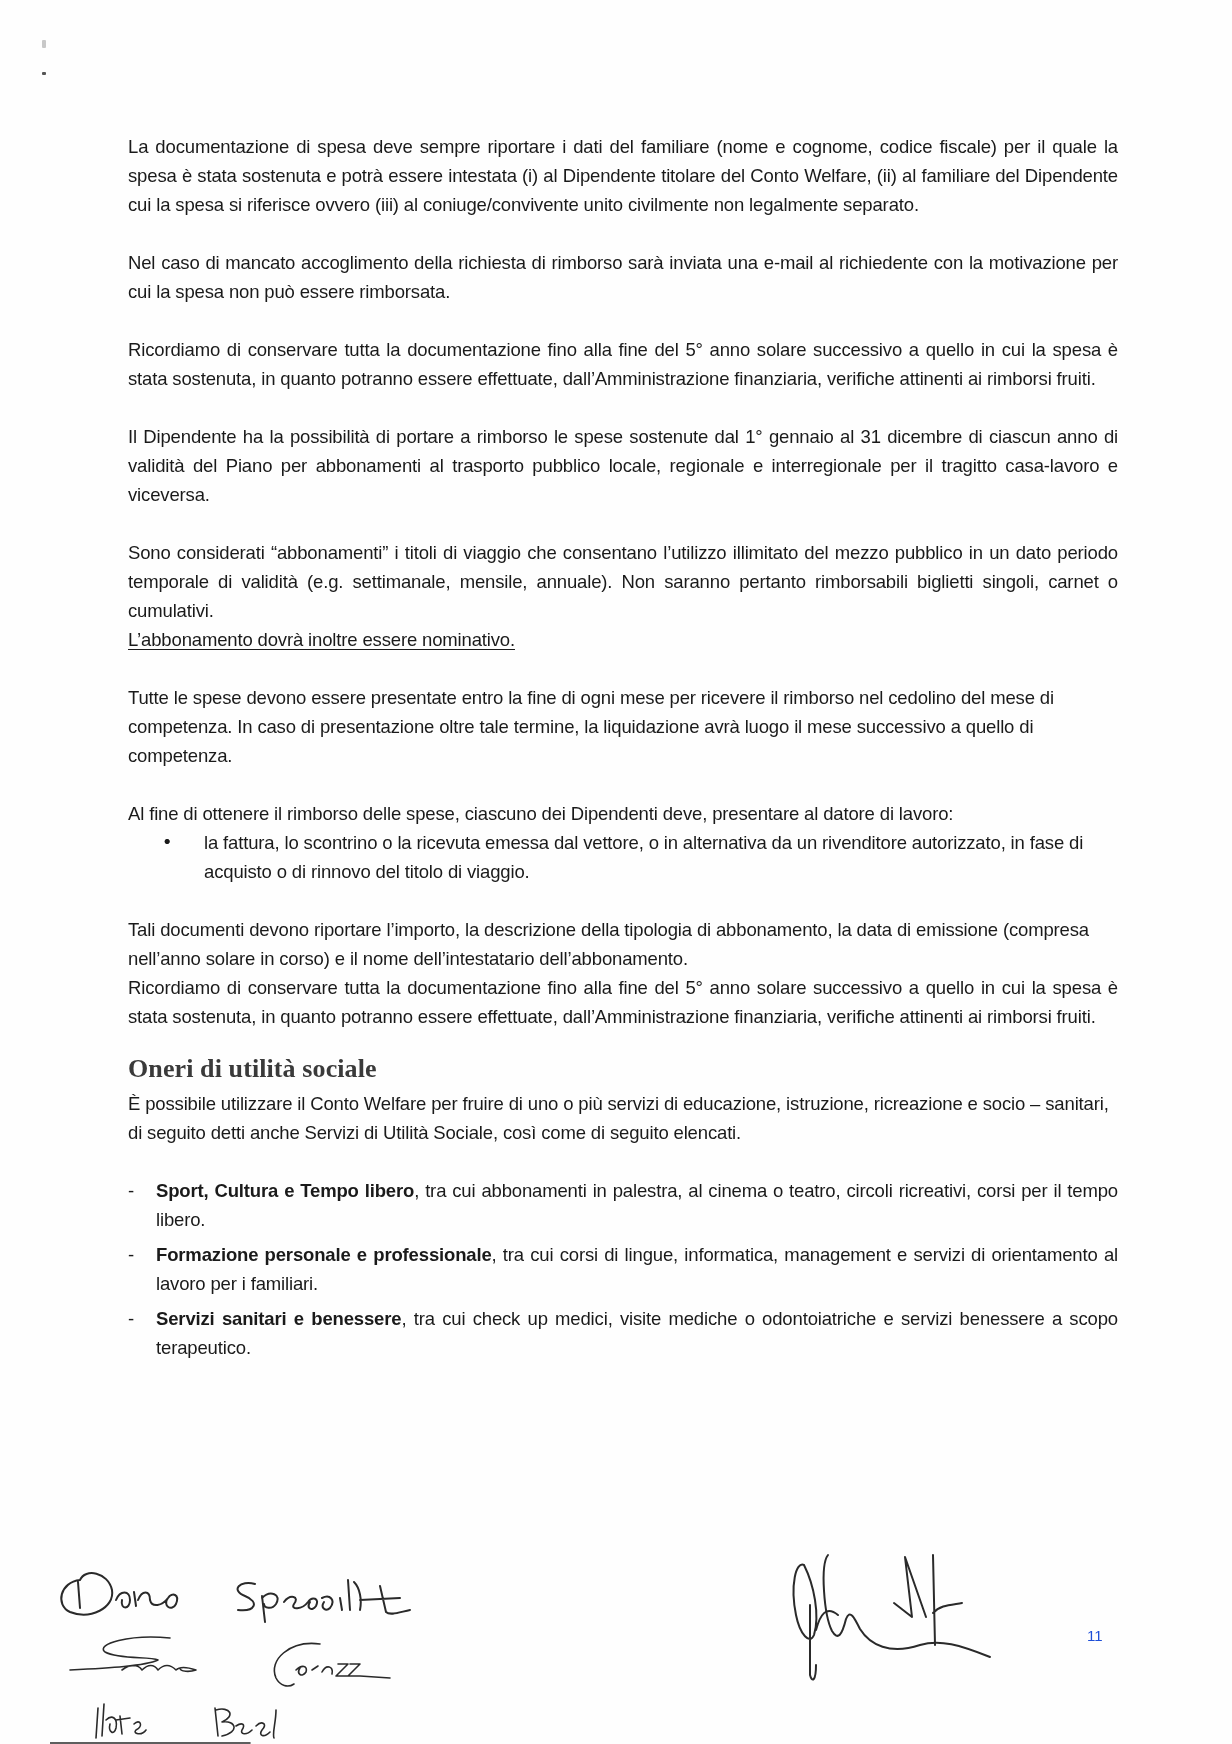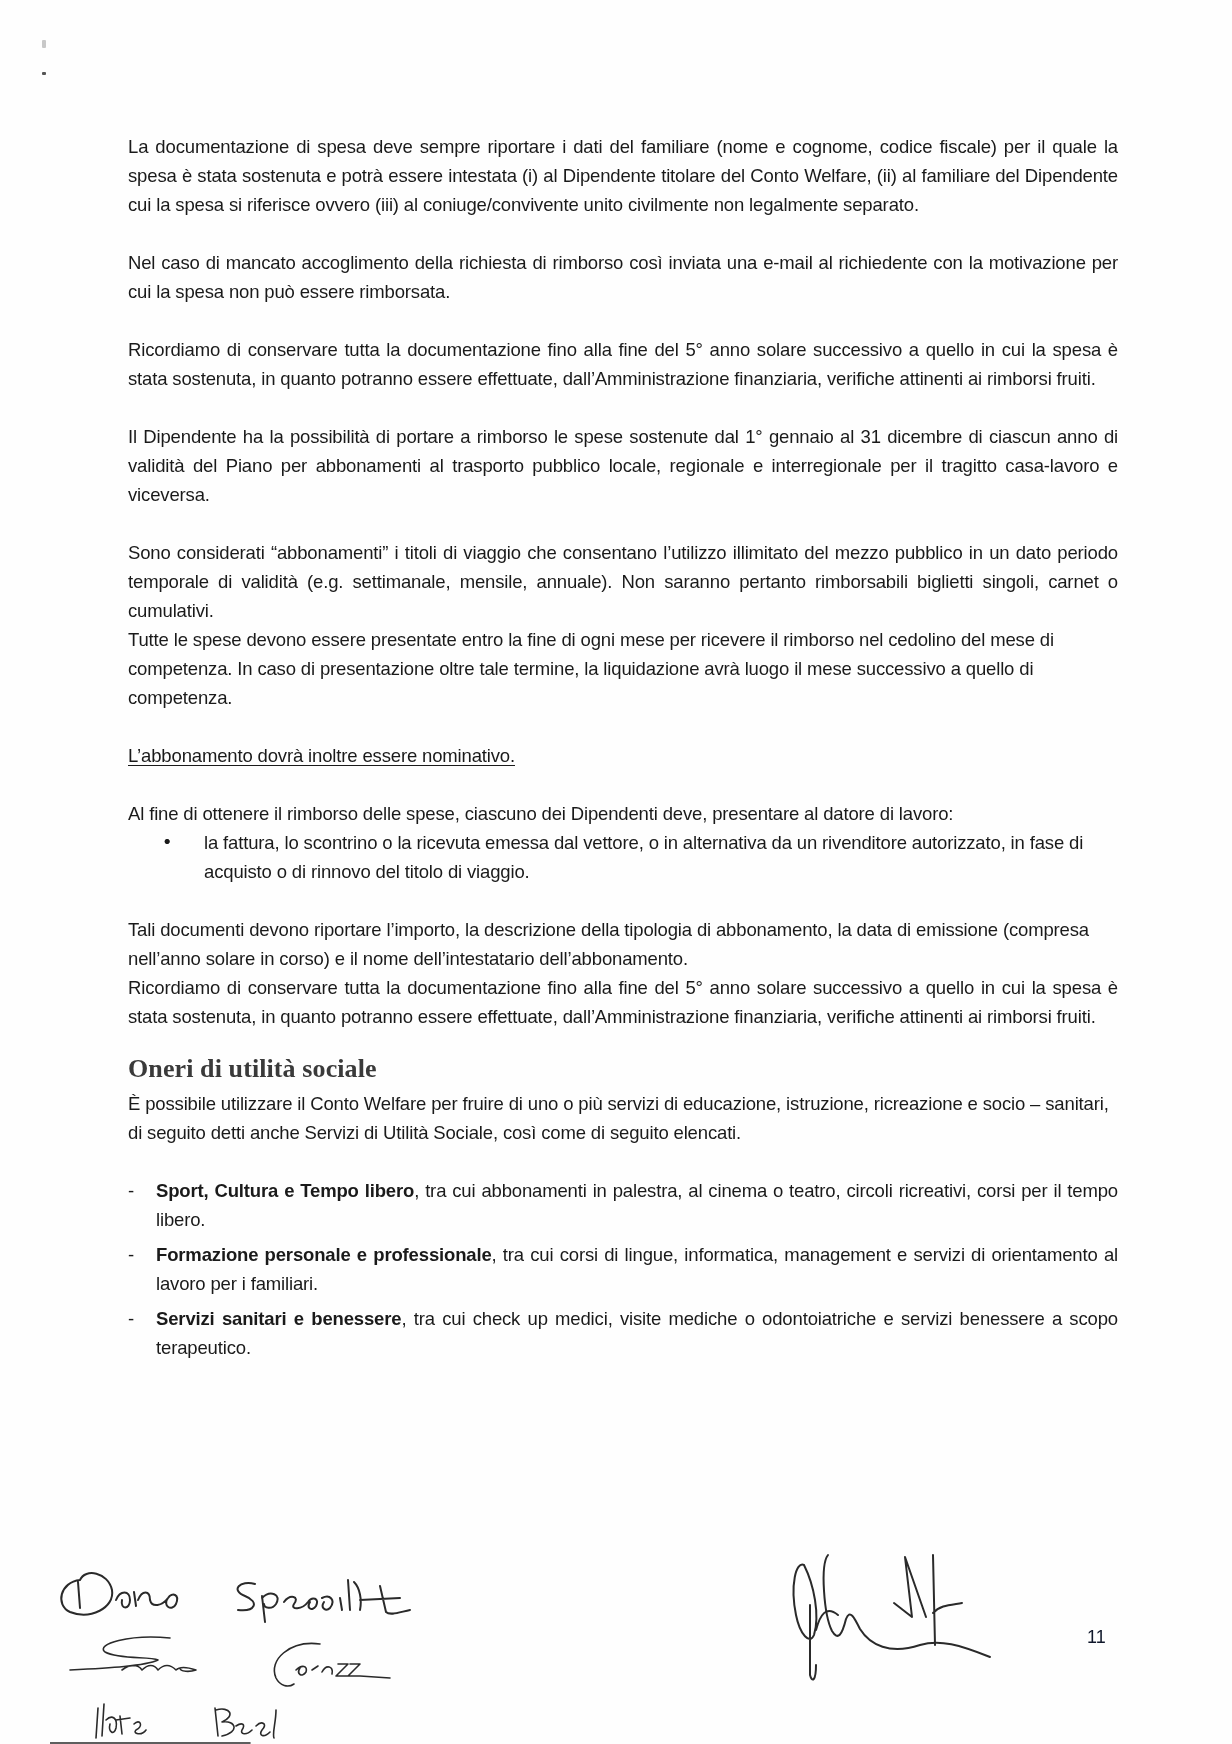--- a/index.html
+++ b/index.html
@@ -98,47 +98,47 @@
       position: absolute;
       left: 790px;
       top: 1545px;
       width: 240px;
       height: 150px;
     }
     .page-number {
       position: absolute;
       left: 1087px;
       top: 1627px;
-      font-size: 18px;
+      font-size: 15px;
       font-family: "Liberation Sans", sans-serif;
-      color: #0f172a;
+      color: #1d4ed8;
     }
     svg path { fill: none; stroke: #2a2a2a; stroke-linecap: round; stroke-linejoin: round; }
   </style>
 </head>
 <body>
 
 <div class="page">
 
   <div class="scan-mark" style="top:40px;height:8px;background:#c8c8c8;"></div>
   <div class="scan-mark" style="top:72px;height:3px;background:#555;"></div>
 
   <div class="content">
 
     <p class="block">La documentazione di spesa deve sempre riportare i dati del familiare (nome e cognome, codice fiscale) per il quale la spesa è stata sostenuta e potrà essere intestata (i) al Dipendente titolare del Conto Welfare, (ii) al familiare del Dipendente cui la spesa si riferisce ovvero (iii) al coniuge/convivente unito civilmente non legalmente separato.</p>
-    <p class="block">Nel caso di mancato accoglimento della richiesta di rimborso così inviata una e-mail al richiedente con la motivazione per cui la spesa non può essere rimborsata.</p>
+    <p class="block">Nel caso di mancato accoglimento della richiesta di rimborso sarà inviata una e-mail al richiedente con la motivazione per cui la spesa non può essere rimborsata.</p>
     <p class="block">Ricordiamo di conservare tutta la documentazione fino alla fine del 5° anno solare successivo a quello in cui la spesa è stata sostenuta, in quanto potranno essere effettuate, dall’Amministrazione finanziaria, verifiche attinenti ai rimborsi fruiti.</p>
 
 
     <p class="block">Il Dipendente ha la possibilità di portare a rimborso le spese sostenute dal 1° gennaio al 31 dicembre di ciascun anno di validità del Piano per abbonamenti al trasporto pubblico locale, regionale e interregionale per il tragitto casa-lavoro e viceversa.</p>
 
     <p class="tight">Sono considerati “abbonamenti” i titoli di viaggio che consentano l’utilizzo illimitato del mezzo pubblico in un dato periodo temporale di validità (e.g. settimanale, mensile, annuale). Non saranno pertanto rimborsabili biglietti singoli, carnet o cumulativi.</p>
+    <p class="block underline" style="text-align:left;">L’abbonamento dovrà inoltre essere nominativo.</p>
+
     <p class="block" style="text-align:left;">Tutte le spese devono essere presentate entro la fine di ogni mese per ricevere il rimborso nel cedolino del mese di competenza. In caso di presentazione oltre tale termine, la liquidazione avrà luogo il mese successivo a quello di competenza.</p>
-
-    <p class="block underline" style="text-align:left;">L’abbonamento dovrà inoltre essere nominativo.</p>
 
     <p class="tight" style="text-align:left;">Al fine di ottenere il rimborso delle spese, ciascuno dei Dipendenti deve, presentare al datore di lavoro:</p>
     <ul class="bullets">
       <li>
         <span class="bullet">•</span>
       </li>
       <li>
         <span class="bullet">•</span>
         <span>la fattura, lo scontrino o la ricevuta emessa dal vettore, o in alternativa da un rivenditore autorizzato, in fase di acquisto o di rinnovo del titolo di viaggio.</span>
       </li>

